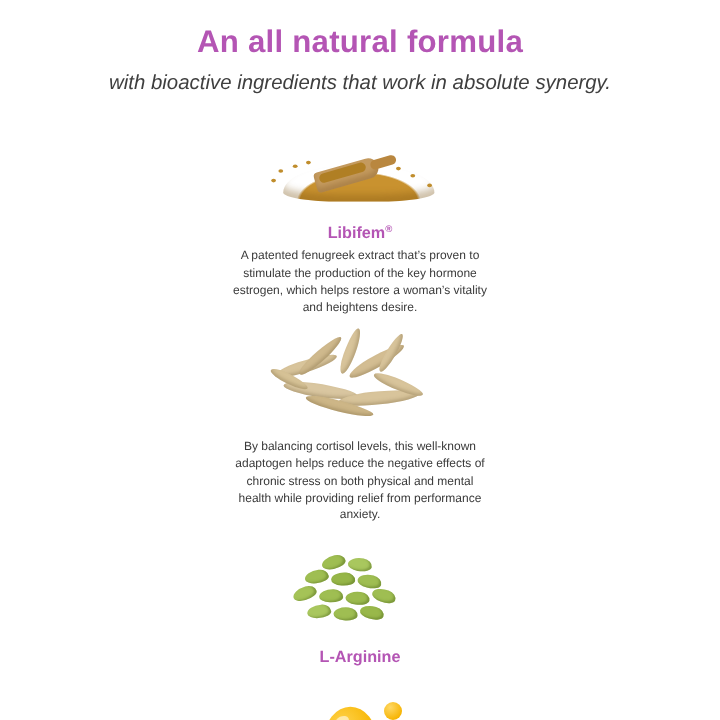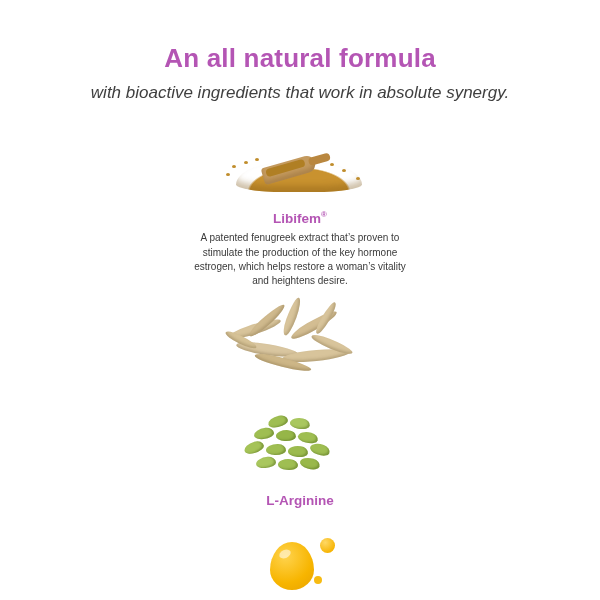--- a/index.html
+++ b/index.html
@@ -12,21 +12,21 @@
     background: #ffffff;
     font-family: "Liberation Sans", sans-serif;
     color: #3c3c3c;
     overflow: hidden;
   }
   .page {
     position: relative;
     width: 600px;
     height: 552px;
     box-sizing: border-box;
-    padding: 44px 18px 10px 18px;
+    padding: 20px 18px 10px 18px;
   }
   .headline {
     text-align: center;
     font-size: 26px;
     font-weight: bold;
     color: #b455b4;
     letter-spacing: 0.2px;
     margin: 0 0 8px 0;
     line-height: 1.15;
   }
@@ -223,20 +223,21 @@
         <div class="root" style="left:34px; top:6px;  width:46px; height:9px;  transform:rotate(-42deg); background:#cfb98d;"></div>
         <div class="root" style="left:62px; top:2px;  width:40px; height:9px;  transform:rotate(-70deg);"></div>
         <div class="root" style="left:78px; top:10px; width:52px; height:10px; transform:rotate(-30deg); background:#d3bd92;"></div>
         <div class="root" style="left:98px; top:4px;  width:36px; height:8px;  transform:rotate(-60deg);"></div>
         <div class="root" style="left:26px; top:34px; width:62px; height:11px; transform:rotate(8deg);  background:#d9c6a0;"></div>
         <div class="root" style="left:72px; top:40px; width:68px; height:11px; transform:rotate(-6deg);"></div>
         <div class="root" style="left:44px; top:48px; width:58px; height:9px;  transform:rotate(14deg); background:#cdb687;"></div>
         <div class="root" style="left:100px;top:30px; width:44px; height:9px;  transform:rotate(22deg);"></div>
         <div class="root" style="left:14px; top:26px; width:34px; height:8px;  transform:rotate(26deg); background:#d6c296;"></div>
       </div>
+      <div class="ing-desc">By balancing cortisol levels, this well-known adaptogen helps reduce the negative effects of chronic stress on both physical and mental health while providing relief from performance anxiety.</div>
     </div>
 
     <div class="cell">
       <div class="art">
         <div class="seed" style="left:58px; top:4px;  transform:rotate(-12deg);"></div>
         <div class="seed" style="left:80px; top:6px;  transform:rotate(10deg);  background:#a9c75e;"></div>
         <div class="seed" style="left:44px; top:16px; transform:rotate(-6deg);"></div>
         <div class="seed" style="left:66px; top:18px; transform:rotate(4deg);   background:#96b648;"></div>
         <div class="seed" style="left:88px; top:20px; transform:rotate(14deg);"></div>
         <div class="seed" style="left:34px; top:30px; transform:rotate(-16deg); background:#a5c357;"></div>

